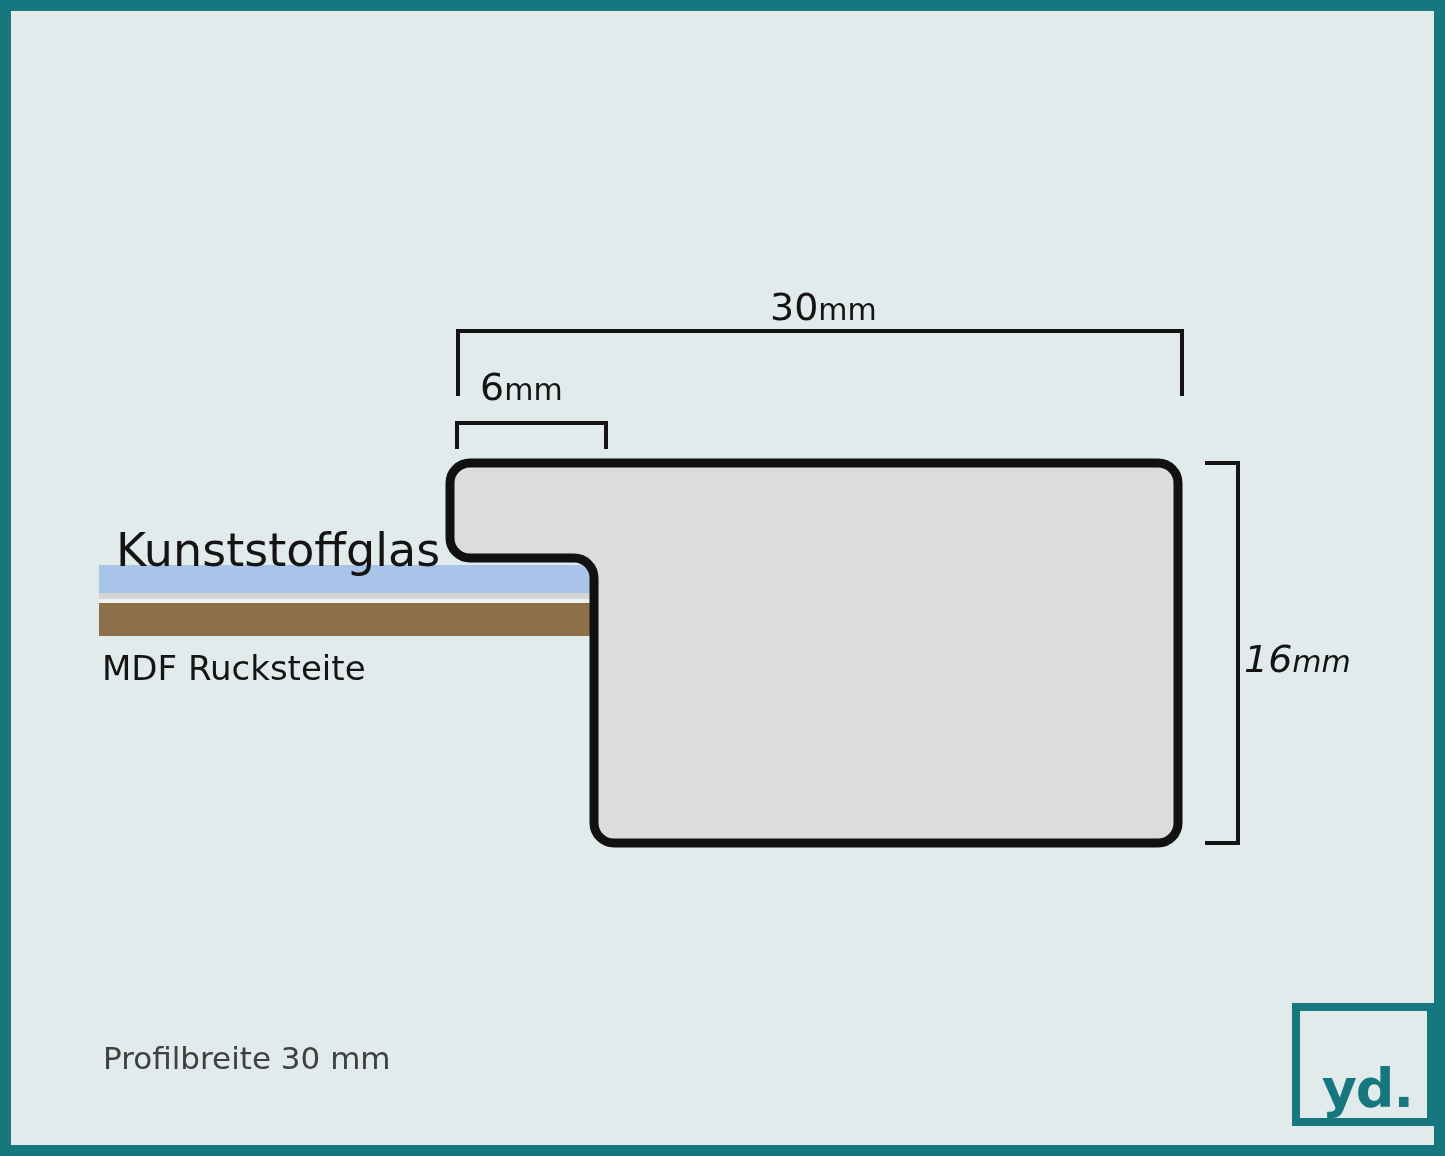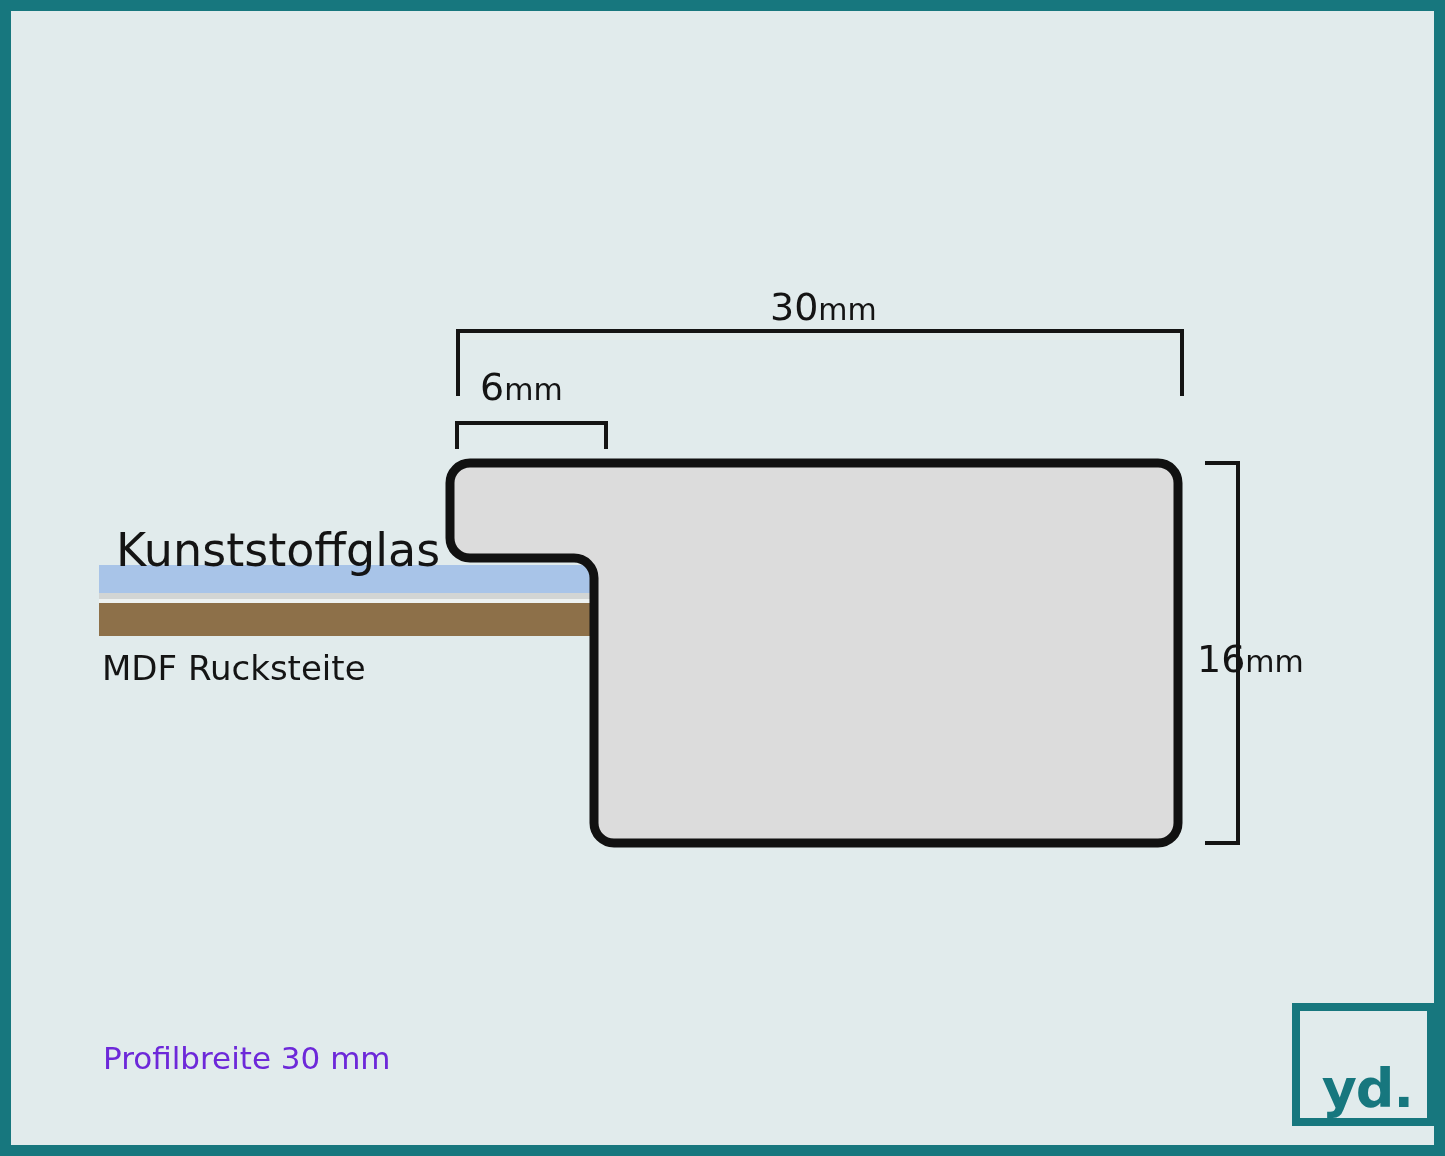--- a/index.html
+++ b/index.html
@@ -67,41 +67,42 @@
   }
   #label-dim-30 {
     left: 770px;
     top: 285px;
   }
   #label-dim-6 {
     left: 480px;
     top: 365px;
   }
   #label-dim-16 {
-    left: 1197px;
+    left: 1244px;
     top: 637px;
+    font-style: italic;
   }
   #label-kunststoffglas {
     left: 116px;
     top: 523px;
     font-size: 46px;
   }
   #label-mdf {
     left: 102px;
     top: 633px;
     font-size: 34px;
     margin-top: 15px;
   }
   #spec-lines {
     position: absolute;
     left: 103px;
     top: 1034px;
     font-size: 31px;
     line-height: 48px;
-    color: #6d28d9;
+    color: #404040;
   }
   #spec-lines div {
     white-space: nowrap;
   }
   
   #logo-box {
     position: absolute;
     left: 1292px;
     top: 1003px;
     width: 143px;

